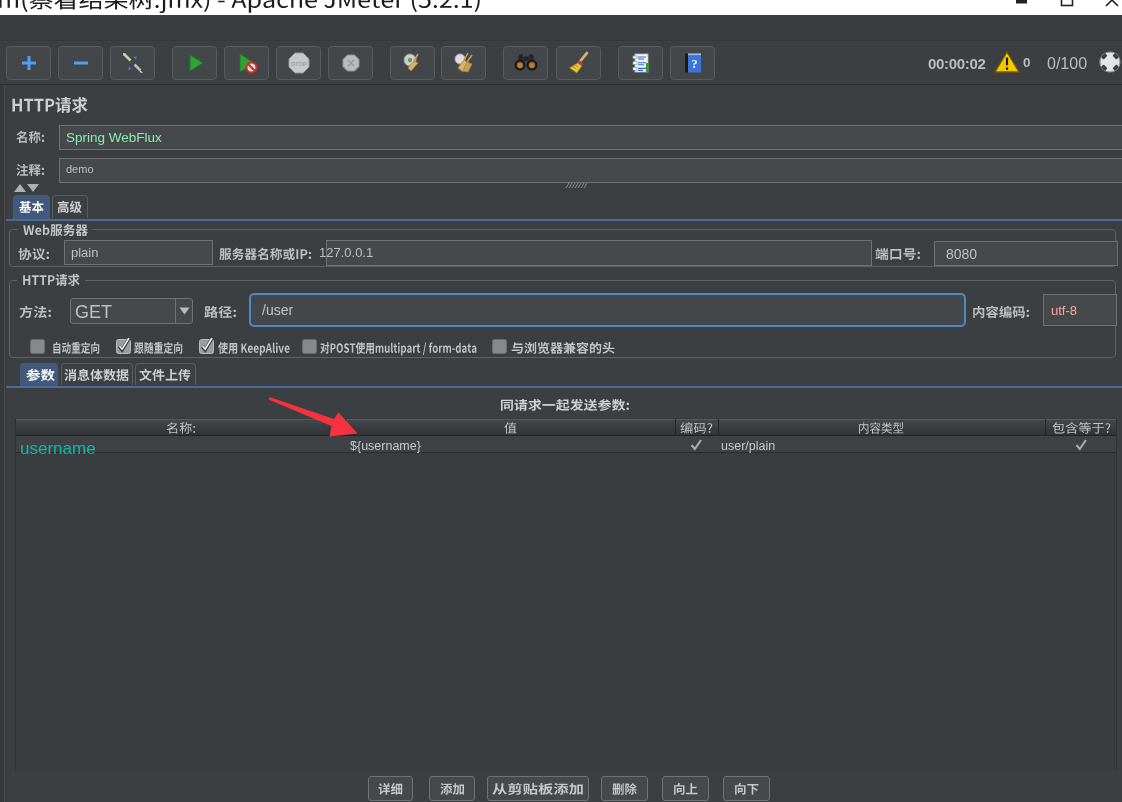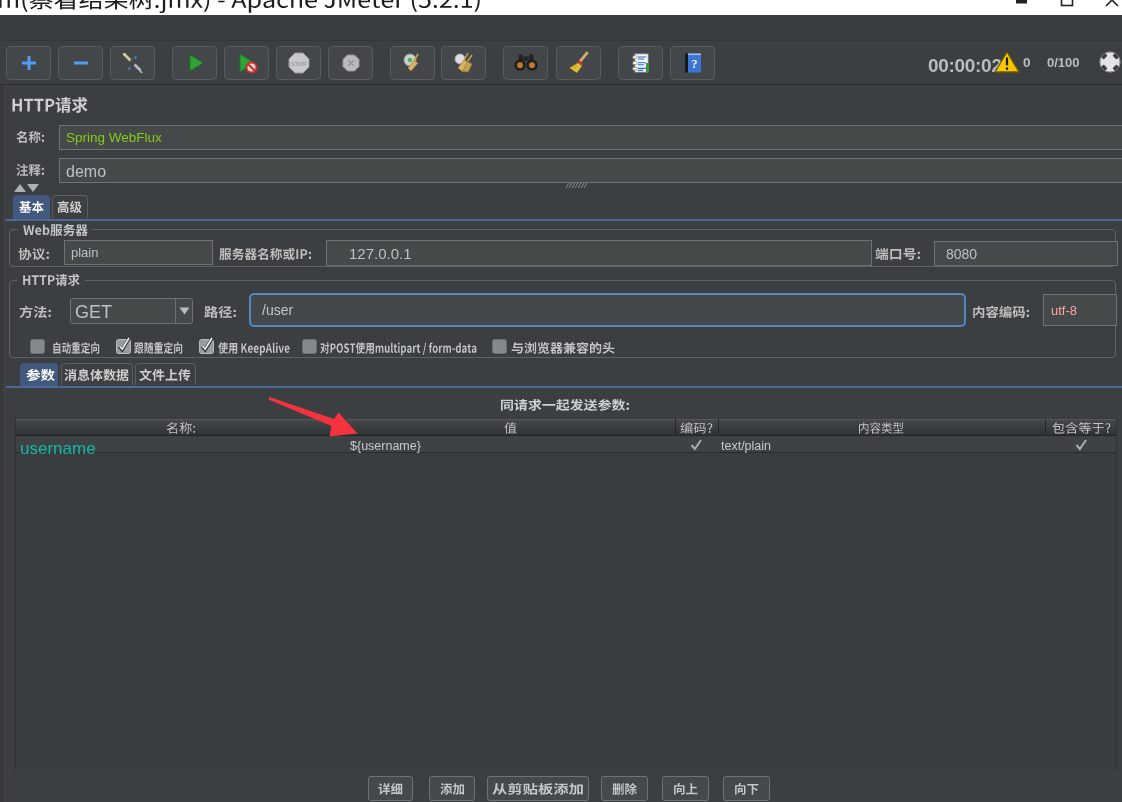--- a/index.html
+++ b/index.html
@@ -100,28 +100,28 @@
       <rect x="4" y="10.7" width="4" height="2.6" fill="#fff" stroke="#999" stroke-width="0.7"></rect>
       <rect x="4" y="16.4" width="4" height="2.6" fill="#fff" stroke="#999" stroke-width="0.7"></rect>
       <path d="M9 6 H17 M9 8 H15 M9 11.7 H17 M9 13.7 H15 M9 17.4 H17 M9 19.4 H14" stroke="#2e6fd8" stroke-width="1.1"></path>
     </svg>
 <svg class="abs" style="left:680.5px;top:51.0px" width="24" height="24" viewBox="0 0 24 24">
       <rect x="4" y="2.5" width="4" height="19" fill="#17191c"></rect>
       <rect x="7" y="2.5" width="13" height="19" fill="#3b76d6"></rect>
       <rect x="7" y="2.5" width="13" height="1.6" fill="#9db9e8"></rect>
       <text x="13.5" y="17" font-size="13" font-family="Liberation Serif" font-weight="bold" fill="#e8eef8" text-anchor="middle">?</text>
     </svg>
-<div class="lat" style="left:928px;top:55px;font-size:19px;font-weight:bold;color:#babdbf;letter-spacing:-0.3px">00:00:02</div>
+<div class="lat" style="left:928px;top:55px;font-size:15px;font-weight:bold;color:#babdbf;letter-spacing:-0.3px">00:00:02</div>
 <svg class="abs" style="left:993px;top:49px" width="28" height="26" viewBox="0 0 28 26">
       <path d="M14 3 L26 23 L2 23 Z" fill="#f6c800" stroke="#6d5a00" stroke-width="1.3" stroke-linejoin="round"></path>
       <rect x="12.9" y="8.5" width="2.2" height="7.8" fill="#1c1c1c"></rect>
       <rect x="12.9" y="18.4" width="2.2" height="2.4" fill="#1c1c1c"></rect>
     </svg>
 <div class="lat" style="left:1023px;top:55px;font-size:13.5px;font-weight:bold;color:#babdbf">0</div>
-<div class="lat" style="left:1047px;top:55px;font-size:13px;font-weight:bold;color:#babdbf">0/100</div>
+<div class="lat" style="left:1047px;top:55px;font-size:16px;font-weight:normal;color:#babdbf">0/100</div>
 <svg class="abs" style="left:1098px;top:50px" width="24" height="24" viewBox="0 0 24 24">
       <circle cx="12" cy="12" r="10" fill="#e2e4e5" stroke="#94979a" stroke-width="1.2"></circle>
       <g fill="#3c3f41">
         <rect x="9.2" y="2" width="5.6" height="3.8" rx="1" transform="rotate(45 12 12)"></rect>
         <rect x="9.2" y="18.2" width="5.6" height="3.8" rx="1" transform="rotate(45 12 12)"></rect>
         <rect x="2" y="9.2" width="3.8" height="5.6" rx="1" transform="rotate(45 12 12)"></rect>
         <rect x="18.2" y="9.2" width="3.8" height="5.6" rx="1" transform="rotate(45 12 12)"></rect>
       </g>
     </svg>
 <div class="abs" style="left:0;top:85px;width:5px;height:717px;background:#37393b;border-right:1px solid #46494b"></div>
@@ -129,28 +129,28 @@
       <g transform="scale(0.9691,1)">
         <path fill="#cdcfd1" d="M1.5 0H4.1V-5.4H8.8V0H11.3V-12.6H8.8V-7.6H4.1V-12.6H1.5Z M16.9 0H19.4V-10.5H23V-12.6H13.4V-10.5H16.9Z M27.5 0H30.1V-10.5H33.6V-12.6H24V-10.5H27.5Z M35.7 0H38.2V-4.5H39.9C42.6 -4.5 44.7 -5.8 44.7 -8.6C44.7 -11.6 42.6 -12.6 39.8 -12.6H35.7ZM38.2 -6.5V-10.6H39.6C41.3 -10.6 42.3 -10.1 42.3 -8.6C42.3 -7.2 41.4 -6.5 39.7 -6.5Z M46.8 -13C47.7 -12.1 48.9 -11 49.5 -10.2L50.9 -11.6C50.3 -12.3 49 -13.4 48.1 -14.2ZM46 -9.2V-7.2H48.1V-2C48.1 -1.2 47.6 -0.6 47.3 -0.4C47.6 0 48.1 0.9 48.2 1.4C48.5 1 49.1 0.5 52.2 -2C52 -2.3 51.7 -3.1 51.5 -3.7L50.1 -2.6V-9.2ZM54.4 -3.3H58.8V-2.3H54.4ZM54.4 -4.6V-5.4H58.8V-4.6ZM55.6 -14.5V-13.3H51.9V-11.8H55.6V-11.1H52.3V-9.8H55.6V-9.1H51.3V-7.6H61.9V-9.1H57.6V-9.8H60.9V-11.1H57.6V-11.8H61.4V-13.3H57.6V-14.5ZM52.5 -6.9V1.5H54.4V-1H58.8V-0.5C58.8 -0.3 58.7 -0.2 58.5 -0.2C58.3 -0.2 57.5 -0.2 56.8 -0.2C57 0.3 57.3 1 57.3 1.5C58.5 1.5 59.3 1.5 60 1.2C60.6 1 60.7 0.5 60.7 -0.4V-6.9Z M64 -8.2C65.1 -7.2 66.2 -5.9 66.7 -4.9L68.4 -6.2C67.8 -7.1 66.6 -8.4 65.6 -9.3ZM62.9 -2 64.2 -0.1C65.9 -1.1 67.9 -2.4 69.9 -3.6V-1C69.9 -0.7 69.8 -0.6 69.4 -0.6C69.1 -0.6 68 -0.6 67 -0.6C67.3 0 67.6 1 67.7 1.5C69.2 1.5 70.3 1.5 71 1.1C71.7 0.8 72 0.2 72 -1V-5.7C73.3 -3.2 75.2 -1.2 77.5 0C77.9 -0.5 78.5 -1.4 79 -1.8C77.4 -2.5 76 -3.6 74.8 -4.9C75.9 -5.8 77.1 -7.1 78.1 -8.2L76.3 -9.4C75.6 -8.5 74.6 -7.3 73.7 -6.4C73 -7.4 72.4 -8.6 72 -9.7V-9.9H78.5V-11.9H76.7L77.4 -12.7C76.7 -13.3 75.3 -14 74.3 -14.5L73 -13.2C73.8 -12.8 74.6 -12.3 75.3 -11.9H72V-14.4H69.9V-11.9H63.4V-9.9H69.9V-5.8C67.3 -4.3 64.6 -2.8 62.9 -2Z"></path>
       </g>
     </svg>
 <div class="abs" style="left:59px;top:125px;width:1063px;height:25px;background:#45494a;border:1px solid #6e7274;border-right:none"></div>
 <svg style="position:absolute;left:15.5px;top:127.20px;overflow:visible" width="32" height="20" viewBox="0 -14.30 32 18.85">
       <g transform="scale(0.9595,1)">
         <path fill="#bdbdbd" d="M3.1 -6.5C3.6 -6.1 4.2 -5.7 4.7 -5.2C3.3 -4.5 1.9 -4.1 0.4 -3.8C0.7 -3.4 1 -2.8 1.2 -2.3C1.8 -2.5 2.5 -2.7 3.1 -2.9V1.2H4.7V0.6H9.6V1.2H11.2V-4.7H6.9C8.7 -5.8 10.2 -7.3 11.1 -9.2L10.1 -9.8L9.8 -9.8H6C6.2 -10.1 6.5 -10.4 6.7 -10.8L5 -11.1C4.2 -9.9 2.7 -8.6 0.6 -7.6C1 -7.4 1.5 -6.8 1.7 -6.4C2.8 -7 3.8 -7.6 4.6 -8.4H8.8C8.1 -7.5 7.2 -6.7 6.1 -6C5.6 -6.5 4.8 -7 4.3 -7.4ZM9.6 -0.8H4.7V-3.3H9.6Z M19.3 -5.8C19 -4.3 18.6 -2.7 17.9 -1.7C18.2 -1.5 18.9 -1.1 19.1 -0.9C19.8 -2 20.4 -3.8 20.7 -5.6ZM23.1 -5.6C23.6 -4.1 24.1 -2.2 24.2 -1L25.6 -1.5C25.5 -2.7 25 -4.5 24.4 -6ZM19.7 -11C19.4 -9.5 18.9 -8 18.2 -7V-7.4H16.7V-9.2C17.4 -9.3 18 -9.5 18.5 -9.7L17.6 -11C16.6 -10.5 15 -10.1 13.6 -9.9C13.7 -9.6 13.9 -9 14 -8.7C14.4 -8.8 14.9 -8.8 15.3 -8.9V-7.4H13.6V-5.9H15.1C14.7 -4.6 14 -3.2 13.2 -2.4C13.5 -2.1 13.8 -1.4 13.9 -1C14.4 -1.7 14.9 -2.6 15.3 -3.6V1.2H16.7V-4.1C17.1 -3.6 17.4 -3 17.6 -2.7L18.4 -3.9C18.2 -4.2 17.1 -5.3 16.7 -5.6V-5.9H18.2V-6.6C18.6 -6.3 19 -6 19.3 -5.9C19.7 -6.4 20.1 -7.2 20.4 -8H21.2V-0.5C21.2 -0.4 21.1 -0.3 20.9 -0.3C20.8 -0.3 20.2 -0.3 19.7 -0.3C19.9 0.1 20.1 0.7 20.2 1.1C21 1.1 21.7 1.1 22.1 0.8C22.6 0.6 22.7 0.2 22.7 -0.5V-8H23.8C23.6 -7.6 23.4 -7.2 23.2 -6.8L24.6 -6.4C24.9 -7.3 25.3 -8.3 25.6 -9.3L24.7 -9.5L24.5 -9.5H20.9C21 -9.9 21.1 -10.3 21.2 -10.7Z M28.1 -4.8C28.8 -4.8 29.3 -5.3 29.3 -6C29.3 -6.7 28.8 -7.2 28.1 -7.2C27.4 -7.2 26.9 -6.7 26.9 -6C26.9 -5.3 27.4 -4.8 28.1 -4.8ZM28.1 0.2C28.8 0.2 29.3 -0.4 29.3 -1.1C29.3 -1.8 28.8 -2.3 28.1 -2.3C27.4 -2.3 26.9 -1.8 26.9 -1.1C26.9 -0.4 27.4 0.2 28.1 0.2Z"></path>
       </g>
     </svg>
-<div class="lat" style="left:66px;top:130px;font-size:13.5px;color:#84cc16">Spring WebFlux</div>
+<div class="lat" style="left:66px;top:130px;font-size:13.5px;color:#86efac">Spring WebFlux</div>
 <div class="abs" style="left:59px;top:158px;width:1063px;height:25px;background:#45494a;border:1px solid #6e7274;border-right:none"></div>
 <svg style="position:absolute;left:15.5px;top:160.20px;overflow:visible" width="32" height="20" viewBox="0 -14.30 32 18.85">
       <g transform="scale(0.9595,1)">
         <path fill="#bdbdbd" d="M1.2 -9.8C2 -9.3 3.1 -8.7 3.6 -8.3L4.5 -9.6C4 -10 2.8 -10.5 2.1 -10.9ZM0.5 -6.1C1.3 -5.7 2.4 -5.1 2.9 -4.7L3.8 -6C3.2 -6.4 2.1 -6.9 1.3 -7.3ZM0.8 0 2.1 1.1C2.9 -0.2 3.7 -1.7 4.4 -3.1L3.3 -4.1C2.5 -2.6 1.5 -1 0.8 0ZM7.1 -10.6C7.5 -10 7.8 -9.2 8 -8.6H4.5V-7.1H7.7V-4.8H5.1V-3.4H7.7V-0.7H4.1V0.8H12.6V-0.7H9.3V-3.4H11.8V-4.8H9.3V-7.1H12.3V-8.6H8.3L9.6 -9.1C9.4 -9.6 8.9 -10.5 8.5 -11.1Z M13.5 -8.4C13.8 -7.8 14.1 -7.1 14.2 -6.6L15.3 -7C15.2 -7.5 14.8 -8.2 14.5 -8.7ZM17.7 -8.8C17.6 -8.3 17.2 -7.5 16.9 -7L18 -6.7C18.3 -7.2 18.6 -7.9 18.9 -8.5ZM19 -10.4V-9.1H19.5C19.9 -8.3 20.4 -7.7 20.9 -7.1C20.2 -6.7 19.3 -6.3 18.4 -6.1V-6.3H16.8V-9.3C17.5 -9.4 18.2 -9.5 18.8 -9.7L18 -10.9C16.8 -10.6 15 -10.3 13.4 -10.2C13.6 -9.9 13.7 -9.4 13.8 -9C14.3 -9.1 14.9 -9.1 15.4 -9.2V-6.3H13.5V-5H15.2C14.7 -4 14 -2.8 13.3 -2.2C13.5 -1.7 13.8 -1 14 -0.5C14.5 -1.1 15 -2 15.4 -2.9V1.2H16.8V-3.3C17.2 -2.9 17.5 -2.4 17.7 -2.1L18.7 -3.1C18.4 -3.4 17.2 -4.7 16.8 -5V-5H18.4V-5.7C18.7 -5.4 18.9 -5 19 -4.8C20 -5.1 21.1 -5.6 22 -6.2C22.9 -5.6 23.9 -5.1 25 -4.8C25.2 -5.1 25.6 -5.8 25.9 -6.1C24.9 -6.3 24 -6.6 23.2 -7C24.2 -7.9 25 -8.8 25.5 -10L24.6 -10.5L24.3 -10.4ZM23.3 -9.1C23 -8.6 22.5 -8.2 22 -7.9C21.6 -8.2 21.2 -8.6 20.9 -9.1ZM21.2 -5.3V-4.3H19.1V-2.9H21.2V-2H18.5V-0.6H21.2V1.2H22.8V-0.6H25.4V-2H22.8V-2.9H24.8V-4.3H22.8V-5.3Z M28.1 -4.8C28.8 -4.8 29.3 -5.3 29.3 -6C29.3 -6.7 28.8 -7.2 28.1 -7.2C27.4 -7.2 26.9 -6.7 26.9 -6C26.9 -5.3 27.4 -4.8 28.1 -4.8ZM28.1 0.2C28.8 0.2 29.3 -0.4 29.3 -1.1C29.3 -1.8 28.8 -2.3 28.1 -2.3C27.4 -2.3 26.9 -1.8 26.9 -1.1C26.9 -0.4 27.4 0.2 28.1 0.2Z"></path>
       </g>
     </svg>
-<div class="lat" style="left:66px;top:163px;font-size:16px;color:#bec1c3">demo</div>
+<div class="lat" style="left:66px;top:163px;font-size:11px;color:#bec1c3">demo</div>
 <svg class="abs" style="left:14px;top:183px" width="26" height="10" viewBox="0 0 26 10">
       <path d="M0 9 L12 9 L6 1 Z" fill="#acb0b2"></path>
       <path d="M13 1 L25 1 L19 9 Z" fill="#acb0b2"></path>
     </svg>
 <svg class="abs" style="left:565px;top:182px" width="24" height="7" viewBox="0 0 24 7">
       <path d="M1 6 L4 1 M4 6 L7 1 M7 6 L10 1 M10 6 L13 1 M13 6 L16 1 M16 6 L19 1 M19 6 L22 1" stroke="#8a8e90" stroke-width="1"></path>
     </svg>
 <div class="abs" style="left:13px;top:195px;width:37px;height:24px;background:#42587c;border-radius:4px 4px 0 0"></div>
 <svg style="position:absolute;left:19.2px;top:197.20px;overflow:visible" width="28" height="20" viewBox="0 -14.30 28 18.85">
       <g transform="scale(0.9615,1)">
@@ -177,21 +177,21 @@
       </g>
     </svg>
 <div class="abs" style="left:64px;top:240px;width:149px;height:25px;background:#45494a;border:1px solid #6e7274"></div>
 <div class="lat" style="left:71px;top:245px;font-size:13px;color:#bec1c3">plain</div>
 <svg style="position:absolute;left:219.0px;top:243.70px;overflow:visible" width="96" height="20" viewBox="0 -14.30 96 18.85">
       <g transform="scale(0.9770,1)">
         <path fill="#bfbfbf" d="M1.2 -10.6V-5.8C1.2 -3.9 1.1 -1.3 0.3 0.5C0.7 0.6 1.3 1 1.6 1.2C2.1 0 2.4 -1.6 2.5 -3.1H3.8V-0.6C3.8 -0.4 3.8 -0.3 3.6 -0.3C3.5 -0.3 3 -0.3 2.5 -0.3C2.7 0.1 2.9 0.8 2.9 1.2C3.8 1.2 4.4 1.1 4.8 0.9C5.2 0.6 5.3 0.2 5.3 -0.5V-10.6ZM2.6 -9.2H3.8V-7.6H2.6ZM2.6 -6.2H3.8V-4.6H2.6L2.6 -5.8ZM10.7 -4.6C10.5 -3.9 10.3 -3.2 9.9 -2.6C9.5 -3.2 9.2 -3.9 8.9 -4.6ZM6 -10.6V1.2H7.5V0.1C7.8 0.4 8.1 0.8 8.3 1.1C8.9 0.8 9.5 0.3 10 -0.3C10.5 0.3 11.1 0.8 11.8 1.2C12.1 0.8 12.5 0.2 12.8 -0C12.1 -0.4 11.4 -0.8 10.9 -1.4C11.6 -2.6 12.1 -4 12.4 -5.8L11.5 -6.1L11.3 -6H7.5V-9.1H10.5V-8.1C10.5 -7.9 10.5 -7.9 10.3 -7.9C10.1 -7.9 9.3 -7.9 8.6 -7.9C8.8 -7.5 9 -7 9.1 -6.6C10.1 -6.6 10.8 -6.6 11.3 -6.8C11.9 -7 12 -7.4 12 -8.1V-10.6ZM7.6 -4.6C8 -3.4 8.4 -2.3 9.1 -1.4C8.6 -0.8 8.1 -0.4 7.5 -0.1V-4.6Z M18.4 -4.9C18.4 -4.5 18.3 -4.1 18.2 -3.8H14.5V-2.5H17.6C16.9 -1.2 15.6 -0.5 13.7 -0.1C13.9 0.2 14.4 0.8 14.6 1.1C16.9 0.5 18.5 -0.6 19.3 -2.5H22.8C22.6 -1.3 22.4 -0.6 22.1 -0.4C22 -0.3 21.8 -0.3 21.5 -0.3C21.1 -0.3 20.2 -0.3 19.3 -0.4C19.6 0 19.8 0.6 19.8 1C20.7 1 21.5 1 22 1C22.6 1 23 0.9 23.4 0.5C23.9 0.1 24.2 -0.9 24.5 -3.2C24.5 -3.4 24.6 -3.8 24.6 -3.8H19.8C19.9 -4.1 20 -4.4 20 -4.8ZM22.2 -8.5C21.4 -7.9 20.5 -7.5 19.5 -7.1C18.6 -7.4 17.9 -7.9 17.4 -8.4L17.4 -8.5ZM17.7 -11.1C17 -9.9 15.8 -8.8 13.9 -7.9C14.2 -7.7 14.7 -7.1 14.9 -6.7C15.4 -7 15.9 -7.3 16.4 -7.6C16.8 -7.2 17.2 -6.9 17.7 -6.6C16.4 -6.2 15 -6 13.6 -5.9C13.8 -5.5 14.1 -4.9 14.2 -4.5C16 -4.7 17.8 -5.1 19.5 -5.7C21 -5.1 22.8 -4.8 24.8 -4.7C25 -5.1 25.3 -5.7 25.6 -6C24.1 -6.1 22.7 -6.3 21.5 -6.5C22.8 -7.2 23.9 -8.1 24.7 -9.3L23.8 -9.9L23.5 -9.8H18.6C18.9 -10.1 19.1 -10.4 19.3 -10.7Z M29 -9.2H30.4V-8H29ZM34.4 -9.2H36V-8H34.4ZM33.9 -6.3C34.3 -6.1 34.8 -5.8 35.2 -5.6H32.3C32.5 -5.9 32.7 -6.3 32.9 -6.6L31.9 -6.8V-10.5H27.6V-6.7H31.2C31 -6.3 30.8 -6 30.5 -5.6H26.6V-4.3H29.2C28.4 -3.6 27.4 -3.1 26.3 -2.7C26.5 -2.4 26.9 -1.8 27.1 -1.5L27.6 -1.7V1.2H29V0.9H30.4V1.1H31.9V-3H29.8C30.3 -3.4 30.8 -3.8 31.3 -4.3H33.4C33.8 -3.8 34.3 -3.3 34.8 -3H33V1.2H34.5V0.9H36V1.1H37.5V-1.5L37.8 -1.4C38.1 -1.8 38.5 -2.4 38.8 -2.7C37.6 -3 36.3 -3.5 35.4 -4.3H38.4V-5.6H36.2L36.6 -6C36.3 -6.2 35.9 -6.5 35.4 -6.7H37.5V-10.5H33V-6.7H34.3ZM29 -0.5V-1.6H30.4V-0.5ZM34.5 -0.5V-1.6H36V-0.5Z M42.1 -6.5C42.6 -6.1 43.2 -5.7 43.7 -5.2C42.3 -4.5 40.9 -4.1 39.4 -3.8C39.6 -3.4 40 -2.8 40.2 -2.3C40.8 -2.5 41.5 -2.7 42.1 -2.9V1.2H43.7V0.6H48.6V1.2H50.2V-4.7H45.9C47.7 -5.8 49.2 -7.3 50.1 -9.2L49.1 -9.8L48.8 -9.8H45C45.2 -10.1 45.5 -10.4 45.7 -10.8L44 -11.1C43.2 -9.9 41.7 -8.6 39.6 -7.6C40 -7.4 40.5 -6.8 40.7 -6.4C41.8 -7 42.8 -7.6 43.6 -8.4H47.8C47.1 -7.5 46.2 -6.7 45.1 -6C44.6 -6.5 43.8 -7 43.3 -7.4ZM48.6 -0.8H43.7V-3.3H48.6Z M58.3 -5.8C58 -4.3 57.6 -2.7 56.9 -1.7C57.2 -1.5 57.9 -1.1 58.1 -0.9C58.8 -2 59.4 -3.8 59.7 -5.6ZM62.1 -5.6C62.6 -4.1 63.1 -2.2 63.2 -1L64.6 -1.5C64.5 -2.7 64 -4.5 63.4 -6ZM58.7 -11C58.4 -9.5 57.9 -8 57.2 -7V-7.4H55.7V-9.2C56.4 -9.3 57 -9.5 57.5 -9.7L56.6 -11C55.6 -10.5 54 -10.1 52.6 -9.9C52.7 -9.6 52.9 -9 53 -8.7C53.4 -8.8 53.9 -8.8 54.3 -8.9V-7.4H52.6V-5.9H54.1C53.7 -4.6 53 -3.2 52.2 -2.4C52.5 -2.1 52.8 -1.4 52.9 -1C53.4 -1.7 53.9 -2.6 54.3 -3.6V1.2H55.7V-4.1C56.1 -3.6 56.4 -3 56.5 -2.7L57.4 -3.9C57.2 -4.2 56.1 -5.3 55.7 -5.6V-5.9H57.2V-6.6C57.6 -6.3 58 -6 58.3 -5.9C58.7 -6.4 59.1 -7.2 59.4 -8H60.2V-0.5C60.2 -0.4 60.1 -0.3 59.9 -0.3C59.8 -0.3 59.2 -0.3 58.7 -0.3C58.9 0.1 59.1 0.7 59.2 1.1C60 1.1 60.7 1.1 61.1 0.8C61.6 0.6 61.7 0.2 61.7 -0.5V-8H62.8C62.6 -7.6 62.4 -7.2 62.2 -6.8L63.6 -6.4C63.9 -7.3 64.3 -8.3 64.6 -9.3L63.7 -9.5L63.5 -9.5H59.9C60 -9.9 60.1 -10.3 60.2 -10.7Z M67.7 -5.5H69.7V-4H67.7ZM66.3 -6.8V-2.7H71.2V-6.8ZM65.6 -1.1 65.9 0.5C67.5 0.1 69.6 -0.3 71.5 -0.8C71.1 -0.5 70.7 -0.2 70.3 0.1C70.7 0.3 71.3 0.9 71.5 1.3C72.3 0.8 73 0.2 73.6 -0.5C74.1 0.5 74.8 1.2 75.6 1.2C76.9 1.2 77.4 0.6 77.6 -1.8C77.2 -2 76.6 -2.4 76.3 -2.8C76.2 -1.1 76.1 -0.5 75.8 -0.5C75.4 -0.5 75.1 -1 74.7 -1.9C75.7 -3.3 76.4 -4.8 76.9 -6.6L75.4 -7C75.1 -5.9 74.7 -4.9 74.2 -4C73.9 -5.1 73.8 -6.3 73.7 -7.6H77.3V-9.1H76.4L77 -9.8C76.6 -10.3 75.7 -10.8 75 -11.1L74.1 -10.1C74.6 -9.9 75.2 -9.5 75.7 -9.1H73.6C73.5 -9.8 73.5 -10.4 73.5 -11H71.9C71.9 -10.4 71.9 -9.8 71.9 -9.1H65.7V-7.6H72C72.2 -5.6 72.5 -3.7 72.9 -2.2C72.5 -1.7 72.1 -1.2 71.6 -0.8L71.5 -2.3C69.4 -1.8 67.1 -1.4 65.6 -1.1Z M79.2 0H81.1V-9.6H79.2Z M83.5 0H85.4V-3.4H86.7C88.8 -3.4 90.4 -4.4 90.4 -6.6C90.4 -8.9 88.8 -9.6 86.6 -9.6H83.5ZM85.4 -4.9V-8.1H86.5C87.8 -8.1 88.5 -7.7 88.5 -6.6C88.5 -5.5 87.9 -4.9 86.6 -4.9Z M93.1 -4.8C93.8 -4.8 94.3 -5.3 94.3 -6C94.3 -6.7 93.8 -7.2 93.1 -7.2C92.4 -7.2 91.9 -6.7 91.9 -6C91.9 -5.3 92.4 -4.8 93.1 -4.8ZM93.1 0.2C93.8 0.2 94.3 -0.4 94.3 -1.1C94.3 -1.8 93.8 -2.3 93.1 -2.3C92.4 -2.3 91.9 -1.8 91.9 -1.1C91.9 -0.4 92.4 0.2 93.1 0.2Z"></path>
       </g>
     </svg>
 <div class="abs" style="left:326px;top:240px;width:546px;height:26px;background:#45494a;border:1px solid #6e7274"></div>
-<div class="lat" style="left:349px;top:245px;font-size:15px;color:#bec1c3">127.0.0.1</div>
+<div class="lat" style="left:319px;top:245px;font-size:13px;color:#bec1c3">127.0.0.1</div>
 <svg style="position:absolute;left:875.0px;top:243.70px;overflow:visible" width="49" height="20" viewBox="0 -14.30 49 18.85">
       <g transform="scale(1.0642,1)">
         <path fill="#bfbfbf" d="M0.8 -6.6C1.1 -5.3 1.2 -3.5 1.2 -2.3L2.4 -2.5C2.4 -3.7 2.2 -5.4 2 -6.8ZM5.1 -4.2V1.2H6.5V-2.9H7.1V1.1H8.3V-2.9H9V1.1H10.2V0.1C10.4 0.4 10.5 0.9 10.5 1.2C11.1 1.2 11.5 1.2 11.9 1C12.2 0.8 12.3 0.4 12.3 -0.1V-4.2H9.1L9.4 -5H12.5V-6.4H4.8V-5H7.7L7.5 -4.2ZM10.2 -2.9H10.9V-0.2C10.9 -0.1 10.9 -0 10.8 -0L10.2 -0ZM5.3 -10.4V-7.1H12.1V-10.4H10.6V-8.4H9.4V-11H7.9V-8.4H6.7V-10.4ZM1.7 -10.5C2 -10 2.3 -9.3 2.4 -8.8H0.5V-7.3H4.9V-8.8H2.9L3.8 -9.1C3.7 -9.6 3.4 -10.3 3 -10.9ZM3.4 -6.9C3.3 -5.4 3 -3.4 2.8 -2C1.9 -1.8 1 -1.7 0.4 -1.5L0.7 -0C1.9 -0.3 3.5 -0.7 5 -1L4.8 -2.5L3.9 -2.3C4.2 -3.6 4.5 -5.3 4.7 -6.7Z M14.4 -9.8V0.9H16V-0.2H22.9V0.9H24.6V-9.8ZM16 -1.8V-8.2H22.9V-1.8Z M29.8 -9.2H35.1V-8H29.8ZM28.2 -10.6V-6.7H36.8V-10.6ZM26.7 -5.8V-4.4H29.1C28.9 -3.6 28.6 -2.7 28.3 -2.1H35C34.8 -1.1 34.6 -0.6 34.3 -0.4C34.2 -0.3 34 -0.3 33.7 -0.3C33.3 -0.3 32.4 -0.3 31.5 -0.4C31.8 0 32 0.7 32 1.1C32.9 1.1 33.8 1.1 34.3 1.1C34.9 1.1 35.3 1 35.7 0.6C36.2 0.2 36.5 -0.8 36.8 -2.8C36.8 -3 36.8 -3.5 36.8 -3.5H30.6L30.9 -4.4H38.3V-5.8Z M41.1 -4.8C41.8 -4.8 42.3 -5.3 42.3 -6C42.3 -6.7 41.8 -7.2 41.1 -7.2C40.4 -7.2 39.9 -6.7 39.9 -6C39.9 -5.3 40.4 -4.8 41.1 -4.8ZM41.1 0.2C41.8 0.2 42.3 -0.4 42.3 -1.1C42.3 -1.8 41.8 -2.3 41.1 -2.3C40.4 -2.3 39.9 -1.8 39.9 -1.1C39.9 -0.4 40.4 0.2 41.1 0.2Z"></path>
       </g>
     </svg>
 <div class="abs" style="left:934px;top:241px;width:184px;height:25px;background:#45494a;border:1px solid #6e7274"></div>
 <div class="lat" style="left:946px;top:246px;font-size:14px;color:#bec1c3">8080</div>
 <div class="abs" style="left:9px;top:280px;width:1107px;height:78px;border:1px solid #5e6265;border-radius:4px"></div>
 <div class="abs" style="left:17px;top:274px;width:68px;height:13px;background:#3c3f41"></div>
 <svg style="position:absolute;left:21.5px;top:270.20px;overflow:visible" width="61" height="20" viewBox="0 -14.30 61 18.85">
@@ -322,21 +322,21 @@
       <g transform="scale(1.0550,1)">
         <path fill="#c6c6c6" d="M3.8 -10.6C3.1 -8.8 1.8 -7.2 0.4 -6.2C0.7 -6.1 1.1 -5.7 1.2 -5.5C2 -6.2 2.7 -7 3.4 -7.9H10C9.9 -4.4 9.7 -3.2 9.5 -2.9C9.4 -2.7 9.2 -2.7 9.1 -2.7C8.8 -2.7 8.3 -2.7 7.8 -2.8C7.9 -2.5 8 -2.1 8.1 -1.9C8.6 -1.8 9.2 -1.8 9.5 -1.9C9.8 -1.9 10.1 -2 10.3 -2.3C10.7 -2.7 10.8 -4.2 10.9 -8.4C10.9 -8.5 10.9 -8.8 10.9 -8.8H4C4.2 -9.3 4.5 -9.8 4.7 -10.3ZM3.4 -5.8H6.7V-3.8H3.4ZM2.4 -6.6V-1C2.4 0.4 3 0.7 5 0.7C5.4 0.7 9.3 0.7 9.8 0.7C11.5 0.7 11.8 0.3 12 -1.4C11.7 -1.4 11.3 -1.6 11.1 -1.7C11 -0.4 10.8 -0.2 9.7 -0.2C8.9 -0.2 5.6 -0.2 4.9 -0.2C3.6 -0.2 3.4 -0.3 3.4 -1V-2.9H7.6V-6.6Z M17.5 -7.3C18.2 -6.9 19 -6.3 19.4 -5.9L20.1 -6.5C19.7 -6.9 18.8 -7.4 18.2 -7.8ZM14.7 -3.2V1H15.7V0.4H21.8V1H22.8V-3.2H20.5C21.2 -4 21.9 -4.8 22.5 -5.4L21.8 -5.8L21.6 -5.7H14.8V-4.9H20.8C20.4 -4.4 19.8 -3.8 19.3 -3.2ZM15.7 -0.4V-2.4H21.8V-0.4ZM18.8 -10.6C17.6 -8.8 15.3 -7.3 12.9 -6.5C13.2 -6.3 13.4 -5.9 13.6 -5.7C15.6 -6.4 17.5 -7.6 18.8 -9.1C20.1 -7.7 22.1 -6.4 24 -5.8C24.1 -6 24.4 -6.4 24.6 -6.6C22.6 -7.1 20.5 -8.4 19.3 -9.7L19.6 -10.1Z M32.2 -10.6C31.9 -9.5 31.2 -8.5 30.4 -7.9L30.8 -7.6V-6.8H26.8V-6H30.8V-4.9H25.6V-4H33.3V-2.9H26V-2.1H33.3V-0.1C33.3 0.1 33.2 0.1 33 0.1C32.8 0.1 32.1 0.1 31.2 0.1C31.4 0.4 31.5 0.7 31.6 1C32.6 1 33.3 1 33.7 0.9C34.1 0.7 34.3 0.4 34.3 -0.1V-2.1H36.6V-2.9H34.3V-4H37V-4.9H31.7V-6H35.8V-6.8H31.7V-7.6H31.5C31.8 -7.9 32 -8.3 32.3 -8.7H33.1C33.5 -8.2 33.9 -7.6 34 -7.2L34.8 -7.5C34.7 -7.8 34.4 -8.2 34.1 -8.7H36.8V-9.5H32.7C32.9 -9.7 33 -10 33.1 -10.4ZM27.8 -1.6C28.6 -1 29.5 -0.2 29.9 0.4L30.6 -0.2C30.2 -0.8 29.3 -1.6 28.5 -2.1ZM27.3 -10.6C26.9 -9.5 26.2 -8.4 25.4 -7.6C25.6 -7.5 26 -7.2 26.2 -7.1C26.6 -7.5 27 -8.1 27.4 -8.7H27.9C28.1 -8.2 28.4 -7.6 28.4 -7.2L29.3 -7.5C29.2 -7.8 29 -8.2 28.8 -8.7H31.1V-9.5H27.8C28 -9.7 28.1 -10 28.2 -10.3Z M39 -9.6V-8.7H43.4V-5.5H38.2V-4.6H43.4V-0.4C43.4 -0.1 43.3 -0 43 -0C42.7 -0 41.8 -0 40.7 -0.1C40.9 0.2 41.1 0.7 41.1 0.9C42.4 0.9 43.2 0.9 43.7 0.8C44.2 0.6 44.4 0.3 44.4 -0.4V-4.6H49.3V-5.5H44.4V-8.7H48.5V-9.6Z M52.2 -2.8H53.2C53 -4.7 55.3 -5.5 55.3 -7.3C55.3 -8.7 54.3 -9.5 52.9 -9.5C51.9 -9.5 51.1 -9 50.5 -8.4L51.2 -7.8C51.6 -8.3 52.2 -8.6 52.8 -8.6C53.7 -8.6 54.1 -8 54.1 -7.2C54.1 -5.7 51.9 -4.9 52.2 -2.8ZM52.8 0.2C53.2 0.2 53.6 -0.2 53.6 -0.7C53.6 -1.2 53.2 -1.6 52.8 -1.6C52.3 -1.6 52 -1.2 52 -0.7C52 -0.2 52.3 0.2 52.8 0.2Z"></path>
       </g>
     </svg>
 <div class="abs" style="left:16px;top:436px;width:1100px;height:17px;background:#3f4244;border-bottom:1px solid #292c2e"></div>
 <div class="lat" style="left:20px;top:439px;font-size:17px;color:#14b8a6">username</div>
 <div class="lat" style="left:350px;top:439px;font-size:12.5px;color:#c6c9cb">${username}</div>
 <svg class="abs" style="left:689px;top:438px" width="14" height="14" viewBox="0 0 14 14">
       <path d="M2.5 7 L5.8 11 L12 2" stroke="#a7abad" stroke-width="2.1" fill="none"></path>
     </svg>
-<div class="lat" style="left:721px;top:439px;font-size:12.5px;color:#c6c9cb">text/plain</div>
+<div class="lat" style="left:721px;top:439px;font-size:12.5px;color:#c6c9cb">user/plain</div>
 <svg class="abs" style="left:1074px;top:438px" width="14" height="14" viewBox="0 0 14 14">
       <path d="M2.5 7 L5.8 11 L12 2" stroke="#a7abad" stroke-width="2.1" fill="none"></path>
     </svg>
 <svg class="abs" style="left:260px;top:390px;z-index:5" width="105" height="55" viewBox="260 390 105 55">
       <path d="M269.5 397 L334 419 L338.5 412.5 L357.5 433.5 L329.5 436.5 L331.5 426 L268.5 399.5 Z" fill="#f5333e"></path>
     </svg>
 <div class="abs" style="left:368px;top:776px;width:45px;height:25px;background:#46494b;border:1px solid #6e7274;border-radius:3px"></div>
 <svg style="position:absolute;left:378.0px;top:778.75px;overflow:visible" width="28" height="20" viewBox="0 -13.75 28 18.12">
       <g transform="scale(1.0000,1)">
         <path fill="#c6c9cb" d="M1.1 -9.5C1.8 -8.9 2.7 -8.1 3.1 -7.5L4.1 -8.6C3.7 -9.2 2.7 -9.9 2 -10.5ZM10 -10.7C9.8 -9.9 9.5 -9 9.1 -8.3H7L7.9 -8.6C7.8 -9.2 7.3 -10 6.9 -10.6L5.6 -10.1C5.9 -9.6 6.3 -8.8 6.5 -8.3H5V-6.9H7.7V-5.7H5.4V-4.4H7.7V-3.1H4.7V-1.9C4.6 -2.1 4.6 -2.4 4.5 -2.6L3.5 -1.8V-6.8H0.4V-5.3H2.1V-1.4C2.1 -0.7 1.7 -0.2 1.5 0C1.7 0.2 2.1 0.7 2.2 1C2.4 0.7 2.8 0.4 5 -1.3L4.8 -1.7H7.7V1.1H9.2V-1.7H12V-3.1H9.2V-4.4H11.5V-5.7H9.2V-6.9H11.8V-8.3H10.7C11 -8.9 11.3 -9.6 11.6 -10.2Z M12.9 -0.9 13.1 0.5C14.4 0.3 16 0 17.6 -0.3L17.5 -1.6C15.8 -1.4 14.1 -1.1 12.9 -0.9ZM17.8 -10V-7L16.7 -7.7C16.5 -7.4 16.3 -7.1 16.1 -6.8L14.8 -6.7C15.5 -7.7 16.2 -8.9 16.8 -10.1L15.3 -10.7C14.8 -9.2 13.9 -7.7 13.6 -7.3C13.3 -6.9 13.1 -6.7 12.8 -6.6C12.9 -6.2 13.2 -5.5 13.2 -5.2C13.5 -5.3 13.8 -5.4 15.1 -5.5C14.6 -4.9 14.2 -4.4 13.9 -4.2C13.5 -3.8 13.2 -3.5 12.9 -3.5C13 -3.1 13.2 -2.4 13.3 -2.1C13.7 -2.3 14.2 -2.4 17.5 -3C17.5 -3.3 17.4 -3.9 17.4 -4.2L15.4 -4C16.3 -4.8 17.1 -5.8 17.8 -6.8V0.9H19.1V0.2H22.8V0.8H24.2V-10ZM20.3 -1.2H19.1V-4.1H20.3ZM21.7 -1.2V-4.1H22.8V-1.2ZM20.3 -5.5H19.1V-8.5H20.3ZM21.7 -5.5V-8.5H22.8V-5.5Z"></path>

